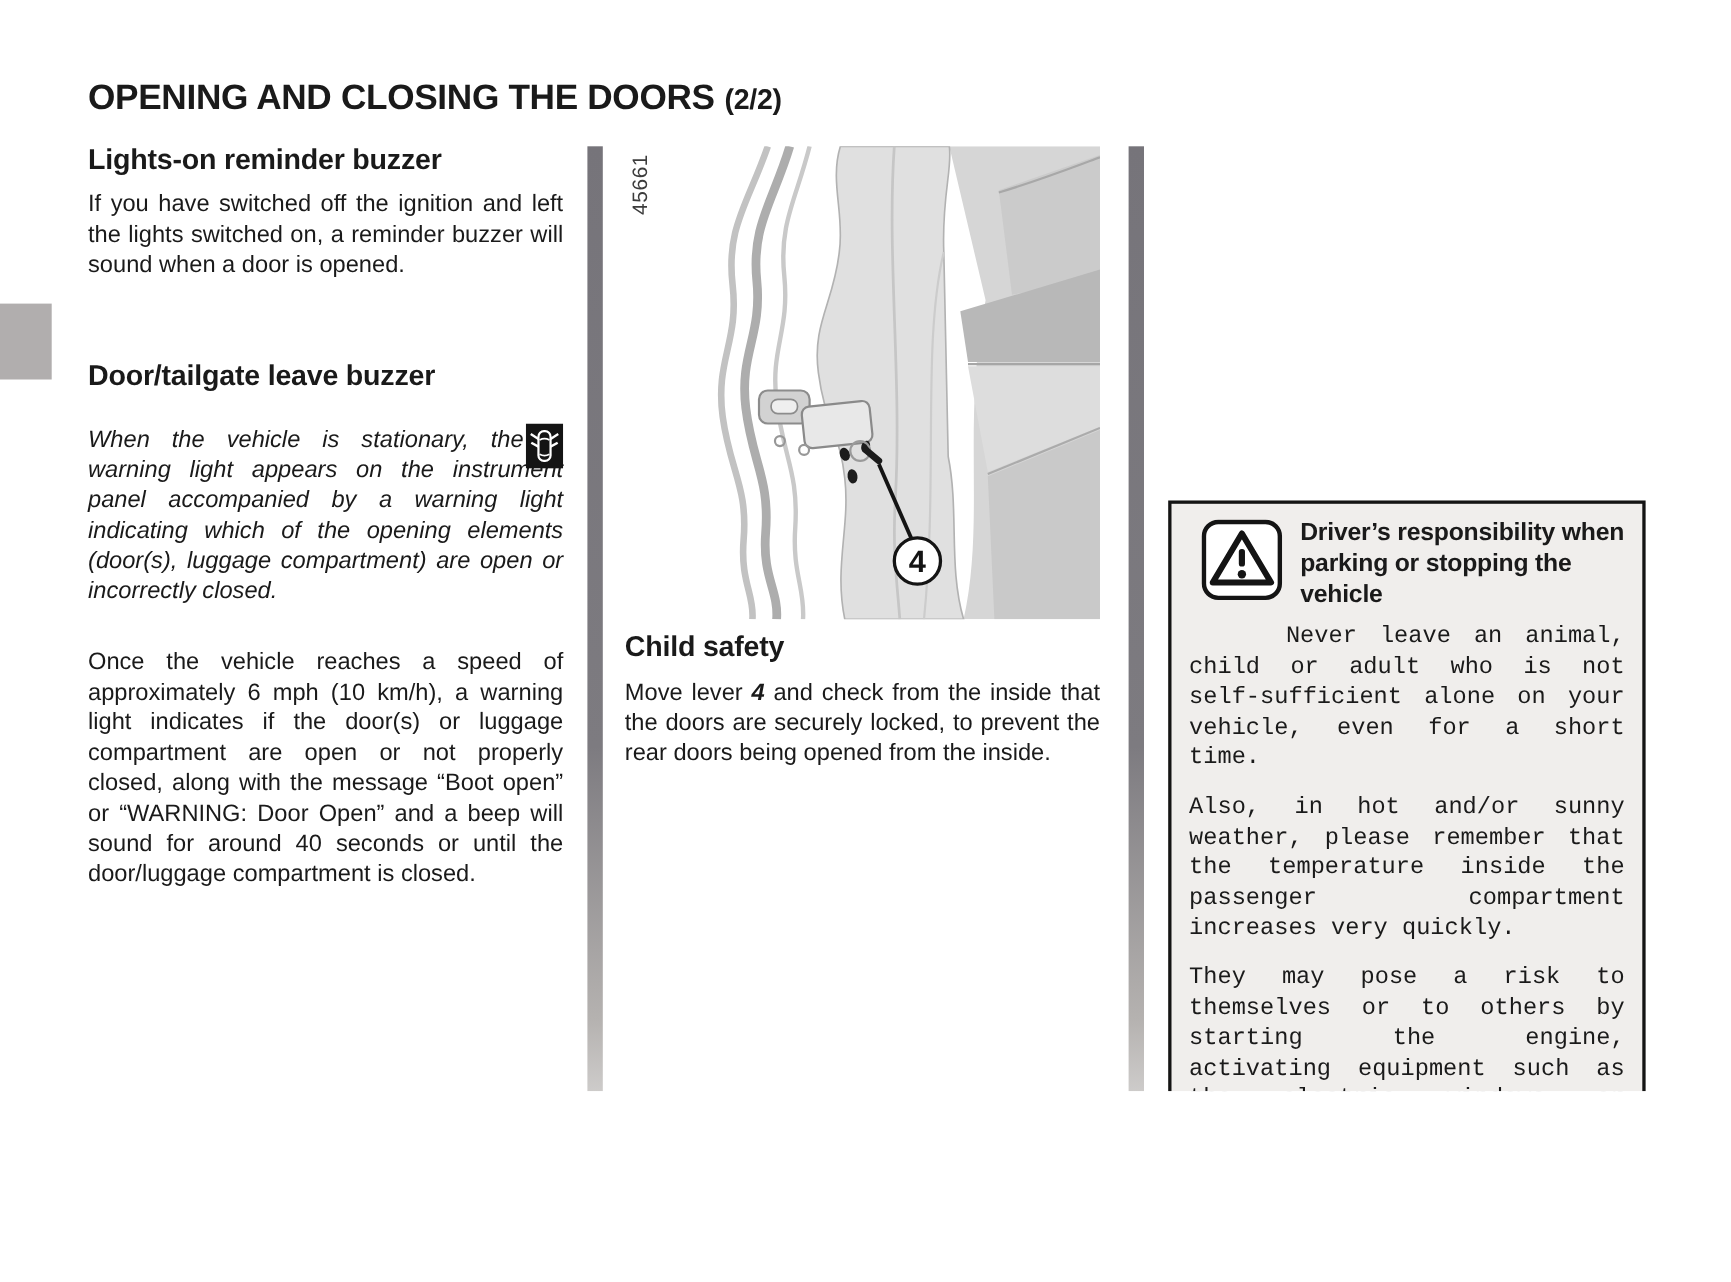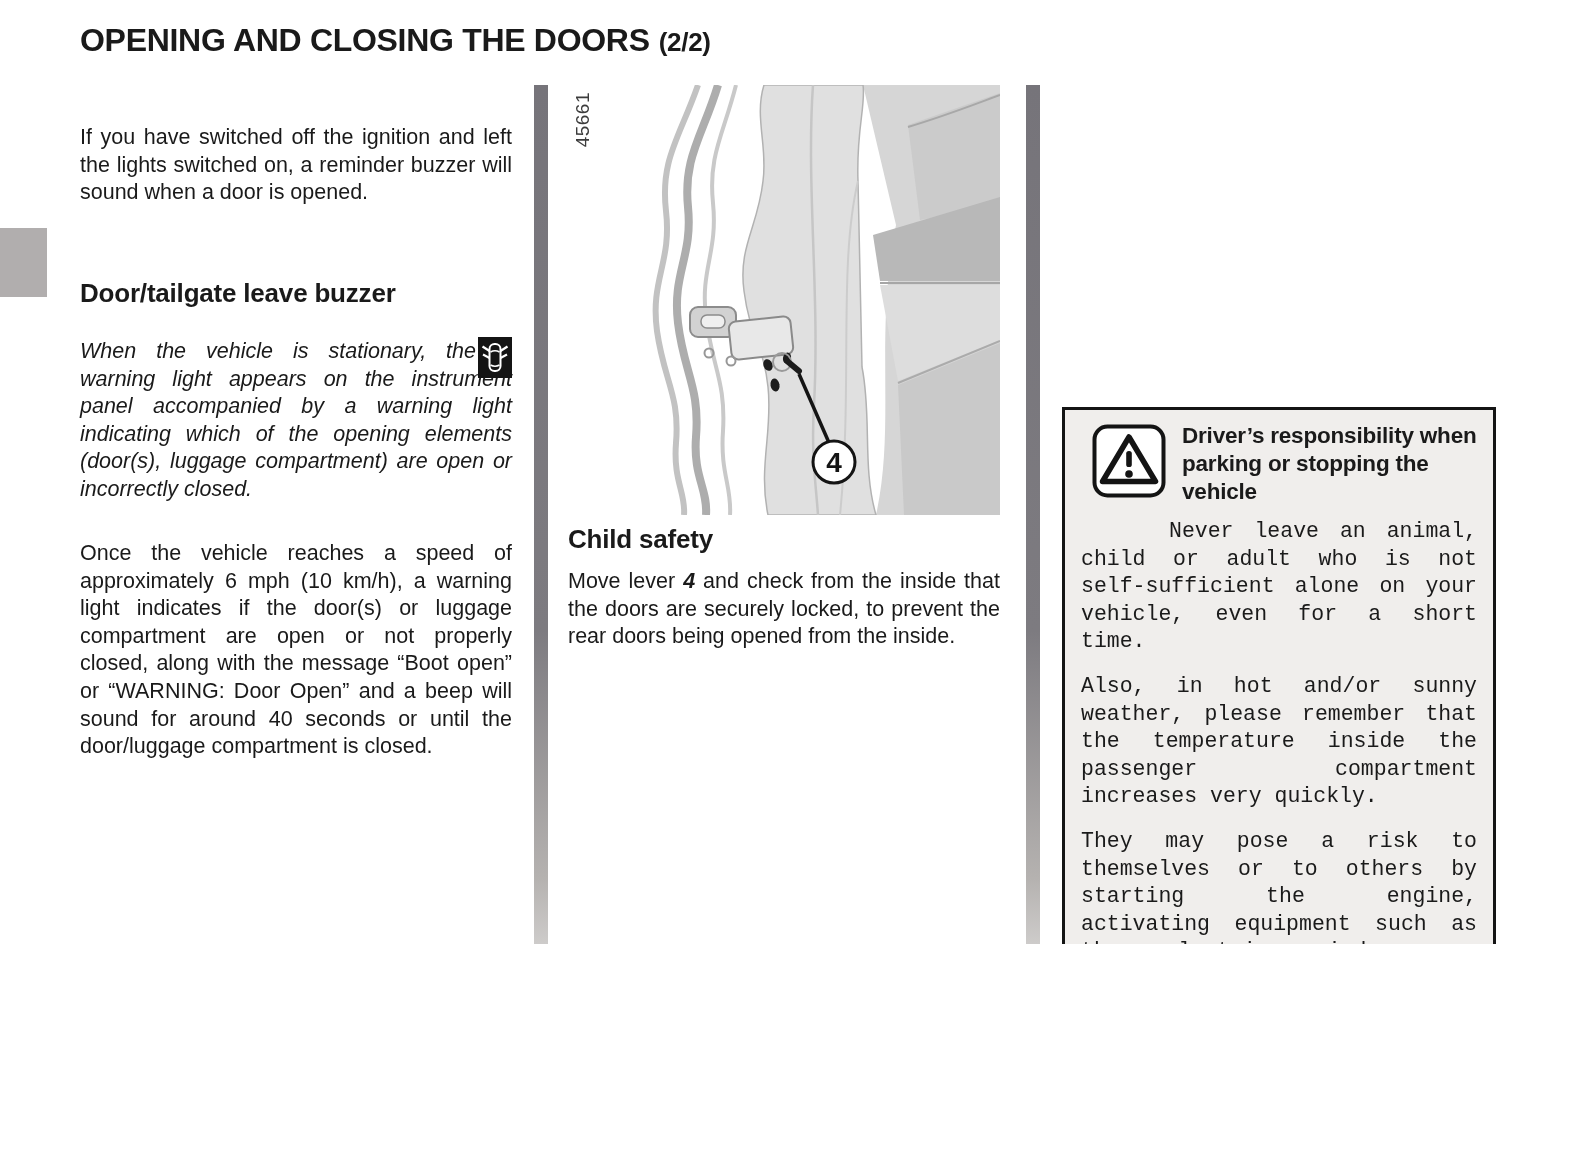--- a/index.html
+++ b/index.html
@@ -3,20 +3,21 @@
 <meta charset="utf-8">
 <style>
   html,body{margin:0;padding:0;background:#ffffff;}
   .page{
     position:relative;
     width:1574px;height:944px;
     background:#ffffff;
     font-family:"Liberation Sans", sans-serif;
     color:#1a1a1a;
     overflow:hidden;
+    margin-top:48px;
   }
   
   .doc-title{
     position:absolute;left:80px;top:22px;
     font-size:32px;font-weight:bold;letter-spacing:-0.3px;white-space:nowrap;
   }
   .doc-title .suffix{font-size:26px;margin-left:9px;}
   h2.section{
     position:absolute;margin:0;
     font-size:26px;font-weight:bold;letter-spacing:-0.2px;white-space:nowrap;
@@ -74,20 +75,21 @@
 <body>
 
 <div class="page">
 
   <div class="edge-tab"></div>
 
   <div class="doc-title">
     <span>OPENING AND CLOSING THE DOORS</span><span class="suffix">(2/2)</span>
   </div>
 
+  <h2 class="section" style="left:80px;top:82px;">Lights-on reminder buzzer</h2>
 
   <p class="body-text" style="left:80px;top:124px;">If you have switched off the ignition and left the lights switched on, a reminder buzzer will sound when a door is opened.</p>
 
   <h2 class="section" style="left:80px;top:278px;">Door/tailgate leave buzzer</h2>
 
   <p class="body-text" style="left:80px;top:338px;font-style:italic;">
     <span class="dash-icon-float">
         <svg width="34" height="41" viewBox="0 0 34 41" aria-hidden="true">
       <rect x="0" y="0" width="34" height="41" fill="#141414"></rect>
       <rect x="11.5" y="7" width="11" height="27" rx="5" fill="none" stroke="#ffffff" stroke-width="2"></rect>

